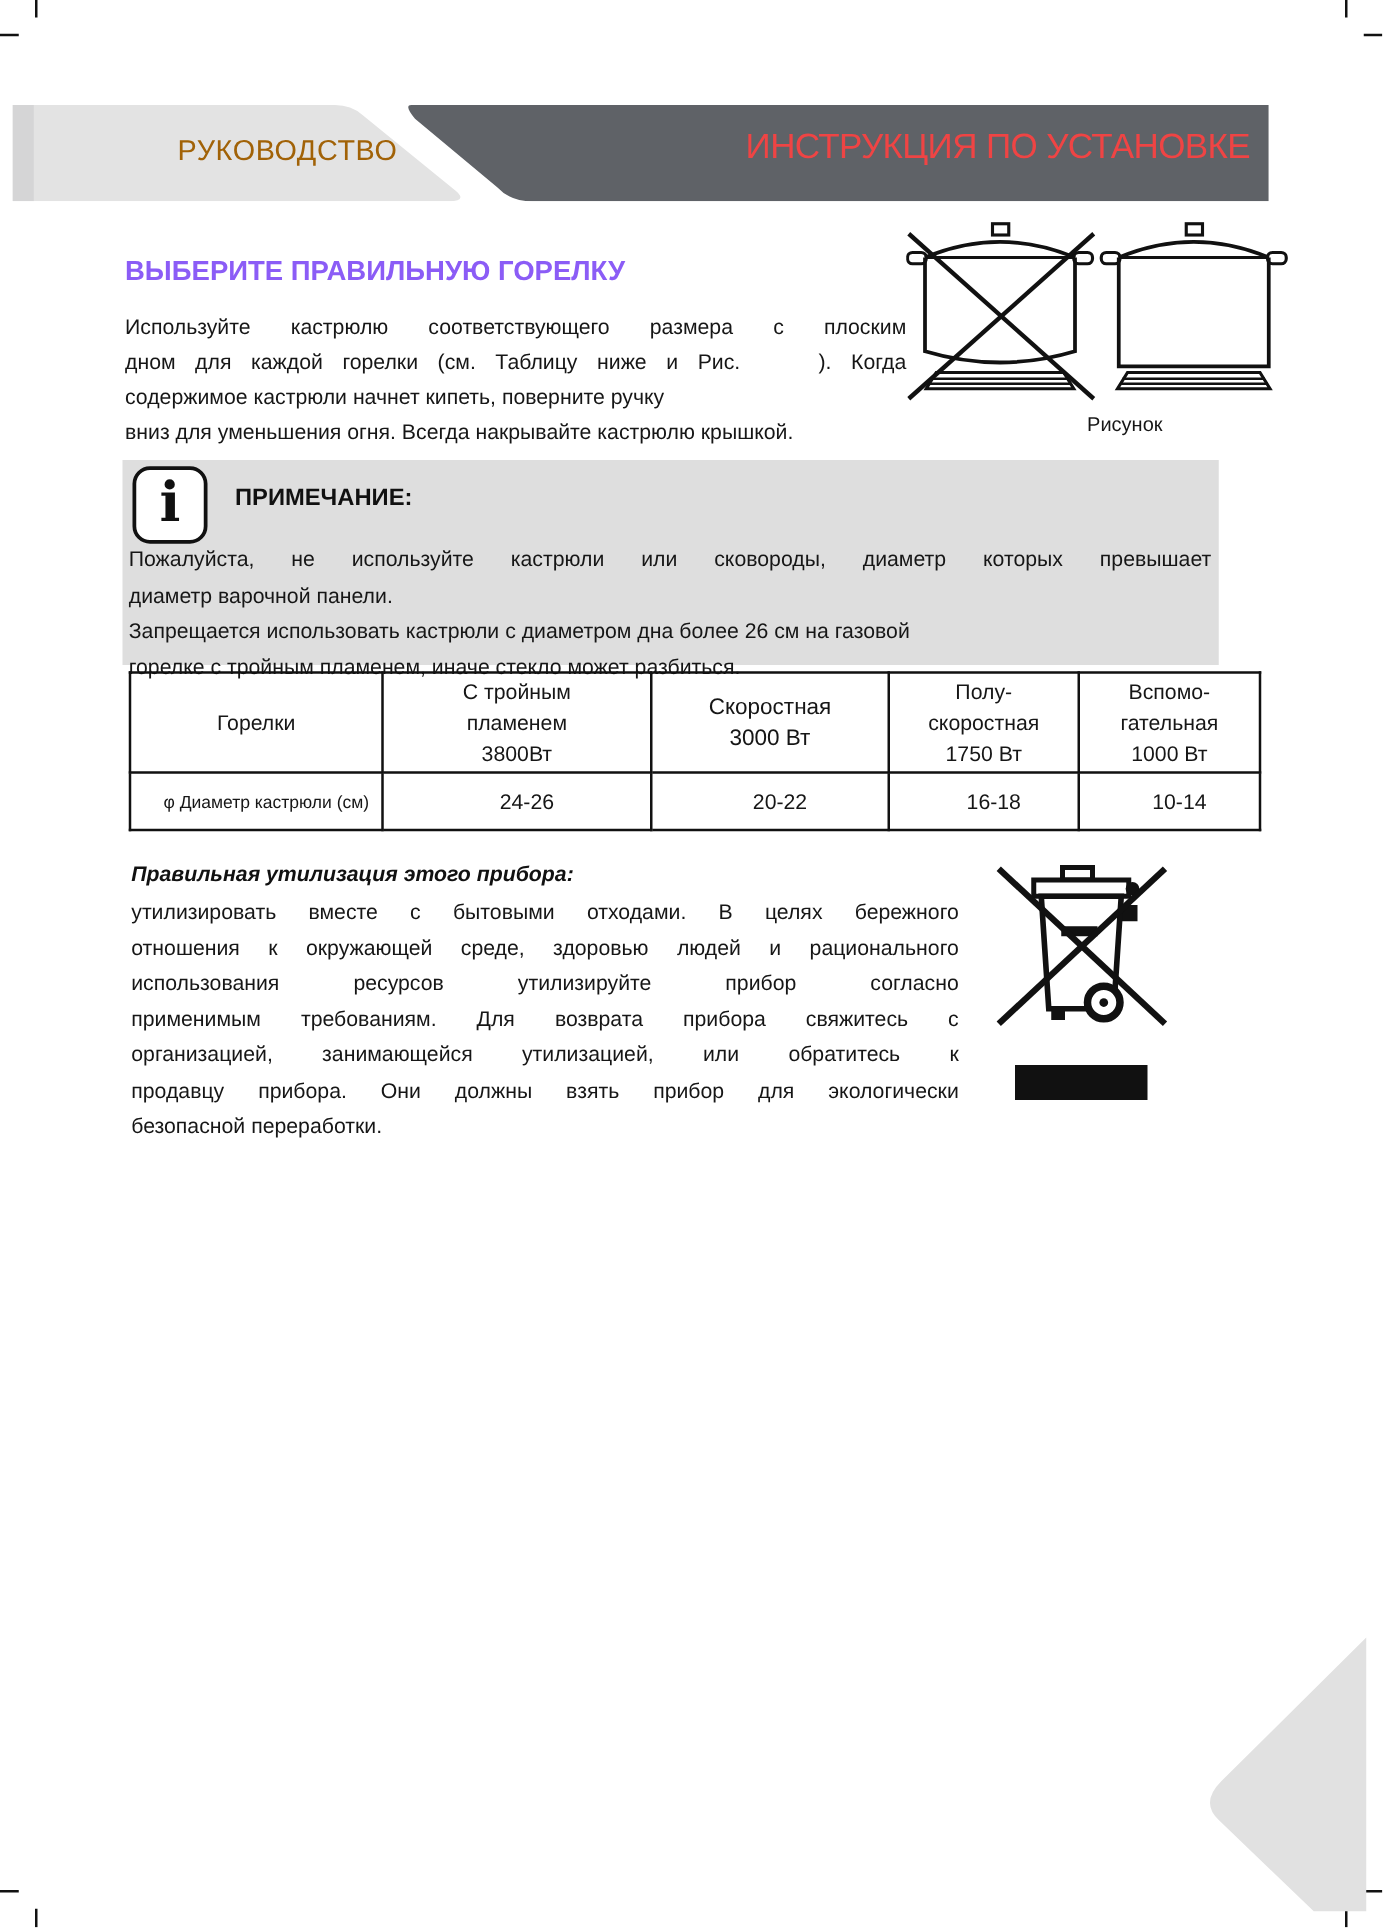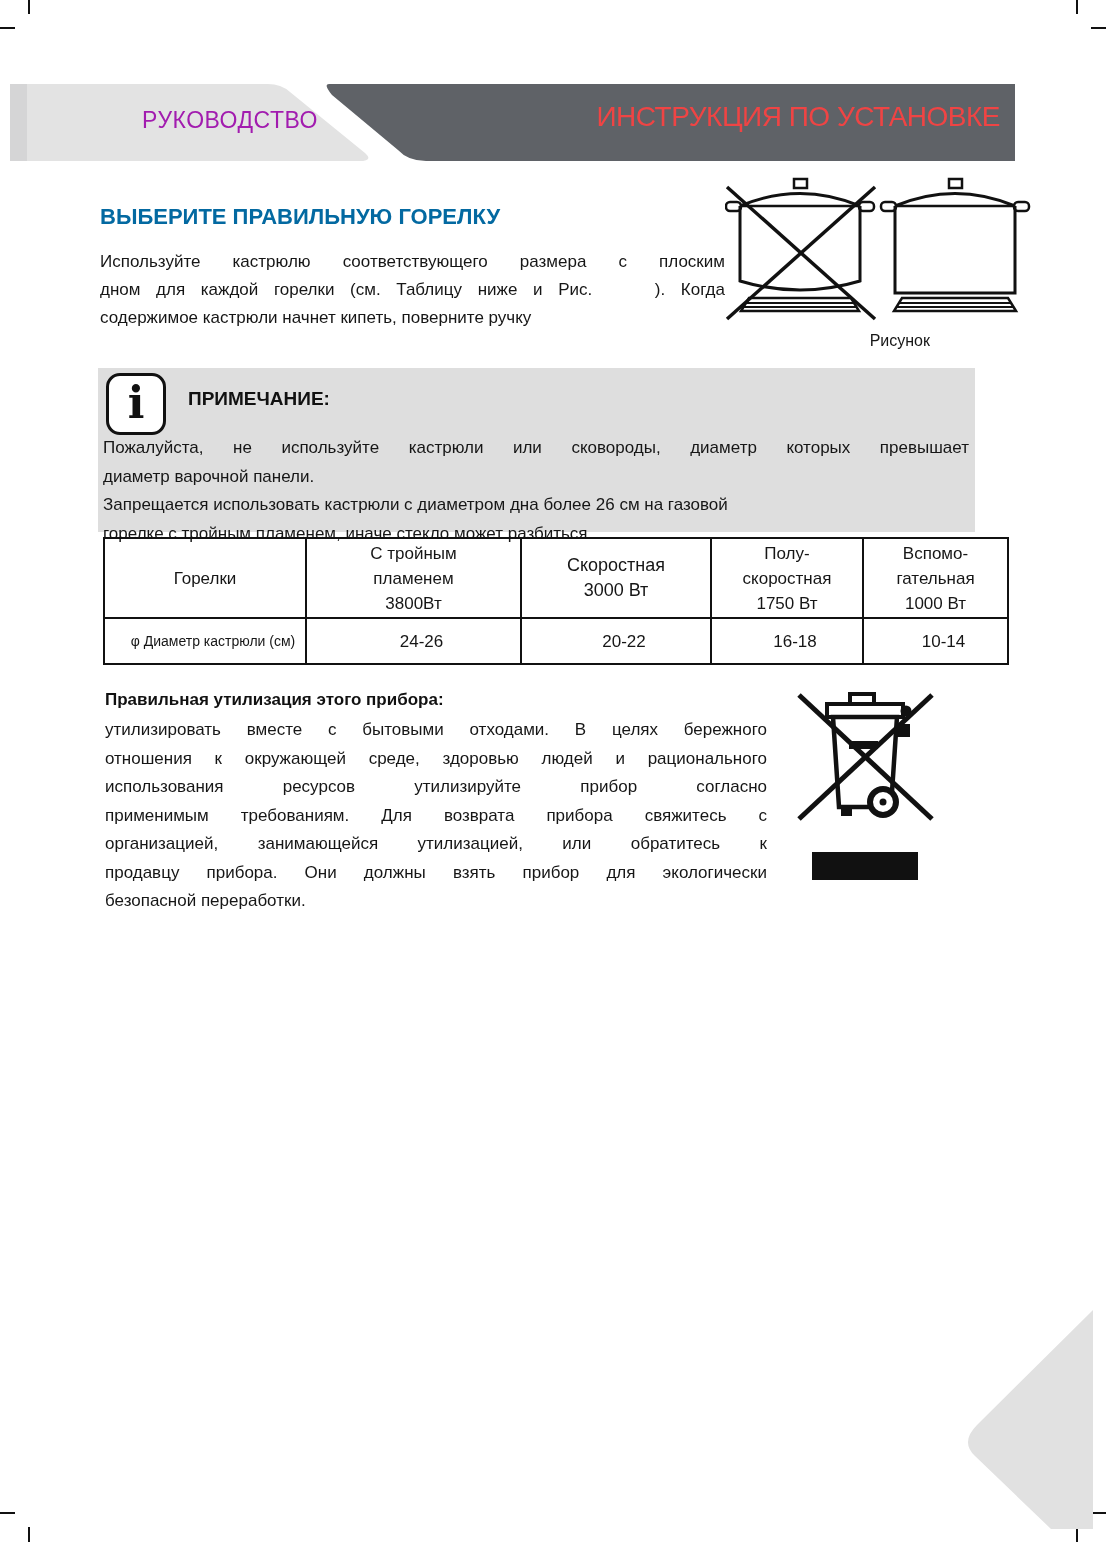--- a/index.html
+++ b/index.html
@@ -3,46 +3,46 @@
 <meta charset="utf-8">
 <style>
   html,body{margin:0;padding:0;background:#fff;}
   .page{position:relative;width:1106px;height:1542px;background:#ffffff;overflow:hidden;
         font-family:"Liberation Sans",sans-serif;color:#1a1a1a;}
   .abs{position:absolute;}
   
   .mark{position:absolute;background:#111;}
   
   .banner-text-left{position:absolute;left:120px;top:107px;width:220px;text-align:center;
-     font-size:23px;color:#a21caf;letter-spacing:0.5px;}
+     font-size:23px;color:#a16207;letter-spacing:0.5px;}
   .banner-text-right{position:absolute;left:560px;top:101px;width:440px;text-align:right;
      font-size:28px;color:#ef4444;letter-spacing:-0.5px;}
   
-  .section-title{position:absolute;left:100px;top:204px;font-size:22px;font-weight:bold;color:#0369a1;}
+  .section-title{position:absolute;left:100px;top:204px;font-size:22px;font-weight:bold;color:#8b5cf6;}
   .intro{position:absolute;left:100px;top:248px;width:625px;font-size:17px;line-height:28px;color:#161616;}
   .jline{text-align:justify;text-align-last:justify;}
   .fig-caption{position:absolute;left:790px;top:332px;width:140px;text-align:right;font-size:16px;color:#161616;}
   
   .note-box{position:absolute;left:98px;top:368px;width:877px;height:164px;background:#dedede;}
   .info-badge{position:absolute;left:8px;top:5px;width:54px;height:56px;background:#fff;
      border:3px solid #111;border-radius:14px;display:flex;align-items:center;justify-content:center;}
   .info-i{font-family:"DejaVu Serif",serif;font-weight:bold;font-size:44px;line-height:1;color:#111;margin-top:-2px;}
   .note-label{position:absolute;left:90px;top:20px;font-size:19px;font-weight:bold;color:#111;}
   .note-text{position:absolute;left:5px;top:66px;width:866px;font-size:17px;line-height:28.5px;color:#161616;}
   
   table.burners{position:absolute;left:103px;top:537px;border-collapse:collapse;table-layout:fixed;
      font-size:17px;color:#161616;}
   table.burners td{border:2px solid #111;text-align:center;vertical-align:middle;padding:0 4px;
      white-space:pre-line;line-height:25px;}
   table.burners .hrow td{height:78px;}
   table.burners .drow td{height:44px;padding-left:20px;}
   td.c-speed{font-size:18px;}
   td.rowlabel{font-size:14px;text-align:left;padding-left:7px;white-space:nowrap;}
   
-  .disposal-heading{position:absolute;left:105px;top:690px;font-size:17px;font-weight:bold;color:#111;}
+  .disposal-heading{position:absolute;left:105px;top:690px;font-size:17px;font-weight:bold;color:#111;font-style:italic;}
   .disposal-text{position:absolute;left:105px;top:716px;width:662px;font-size:17px;line-height:28.5px;color:#161616;}
   .black-bar{position:absolute;left:812px;top:852px;width:106px;height:28px;background:#111;}
 </style>
 </head>
 <body>
 
 <div class="page">
 
   <div class="mark" style="left:28px;top:0;width:2px;height:14px;"></div>
   <div class="mark" style="left:0;top:27px;width:15px;height:2px;"></div>
@@ -59,20 +59,21 @@
     <path d="M319,0 L1005,0 L1005,77 L416,77 Q398,77 388,66 L322,11 Q313,0 319,0 Z" fill="#5f6267"></path>
   </svg>
   <div class="banner-text-left">РУКОВОДСТВО</div>
   <div class="banner-text-right">ИНСТРУКЦИЯ ПО УСТАНОВКЕ</div>
 
   <div class="section-title">ВЫБЕРИТЕ ПРАВИЛЬНУЮ ГОРЕЛКУ</div>
   <div class="intro">
     <div class="jline">Используйте кастрюлю соответствующего размера с плоским</div>
     <div class="jline">дном для каждой горелки (см. Таблицу ниже и Рис.&nbsp;&nbsp;&nbsp;&nbsp;). Когда</div>
     <div>содержимое кастрюли начнет кипеть, поверните ручку</div>
+    <div>вниз для уменьшения огня. Всегда накрывайте кастрюлю крышкой.</div>
   </div>
 
   <svg class="abs" style="left:725px;top:175px;" width="310" height="152" viewBox="0 0 310 152">
     <g stroke="#111" stroke-width="3" fill="none">
       <rect x="69" y="4" width="13" height="9" stroke-width="2.5"></rect>
       <path d="M15,31 Q75,6 135,31"></path>
       <line x1="15" y1="31" x2="135" y2="31" stroke-width="2.5"></line>
       <rect x="1" y="27" width="15" height="9" rx="4" stroke-width="2.5"></rect>
       <rect x="134" y="27" width="15" height="9" rx="4" stroke-width="2.5"></rect>
       <path d="M15,31 L15,106 Q75,124 135,106 L135,31"></path>

